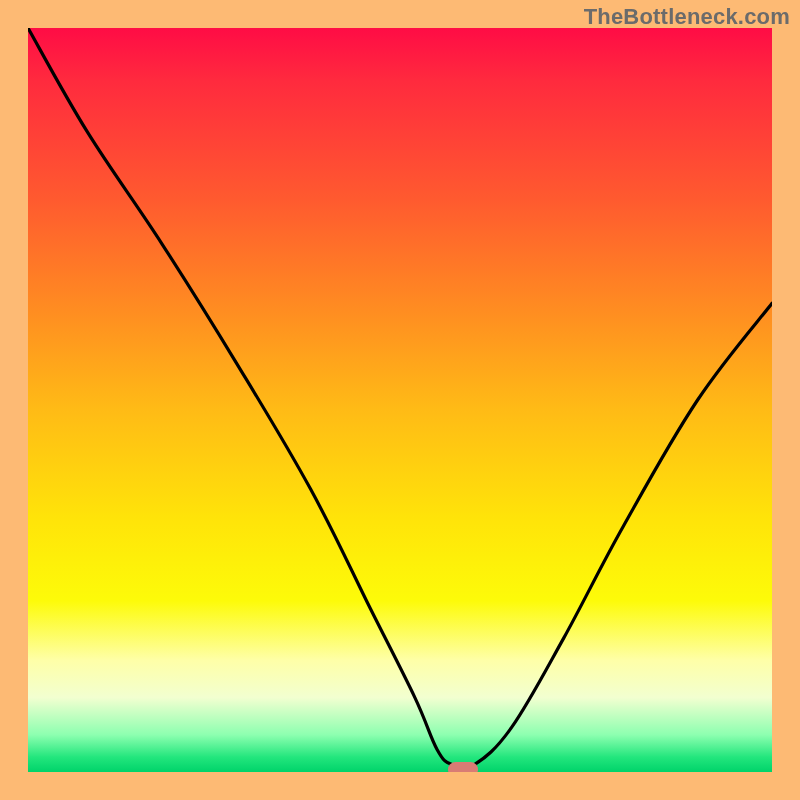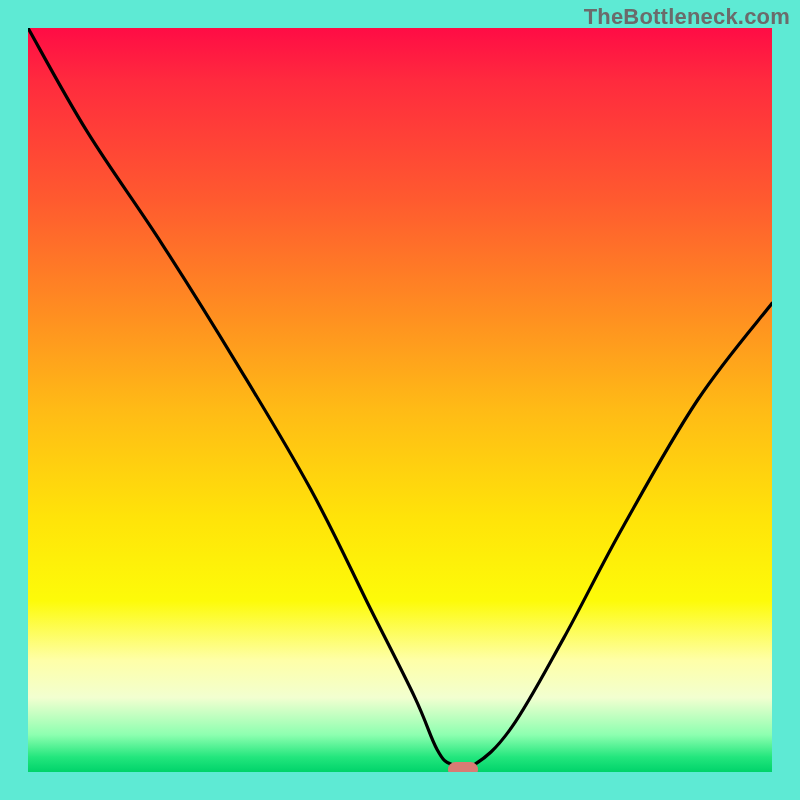--- a/index.html
+++ b/index.html
@@ -8,21 +8,21 @@
     width: 800px;
     height: 800px;
     background: #000;
     overflow: hidden;
     font-family: Arial, Helvetica, sans-serif;
   }
   .frame {
     position: relative;
     width: 800px;
     height: 800px;
-    background: #5eead4;
+    background: #fdba74;
   }
   .attribution {
     position: absolute;
     top: 4px;
     right: 10px;
     color: #6b6b6b;
     font-size: 22px;
     font-weight: 600;
     letter-spacing: 0.2px;
     z-index: 4;

